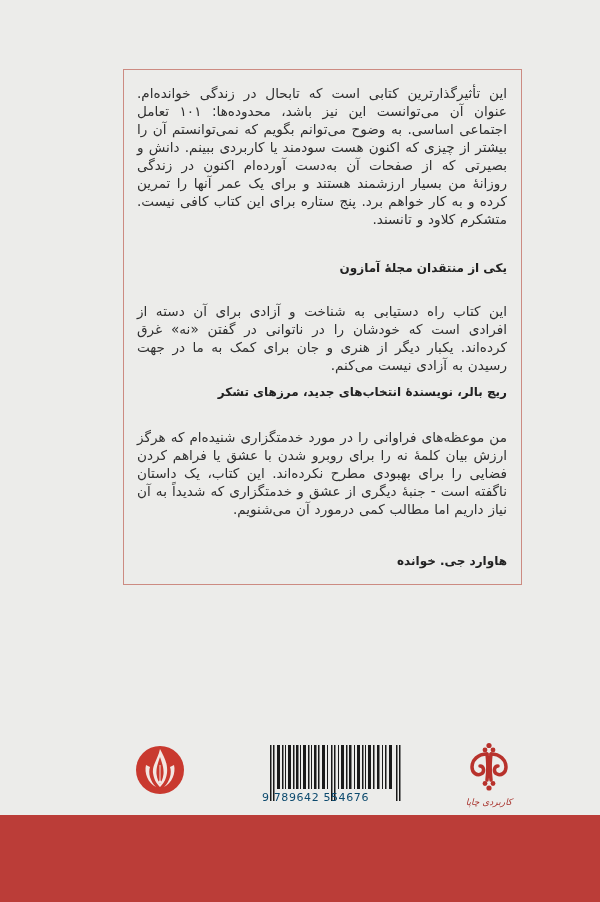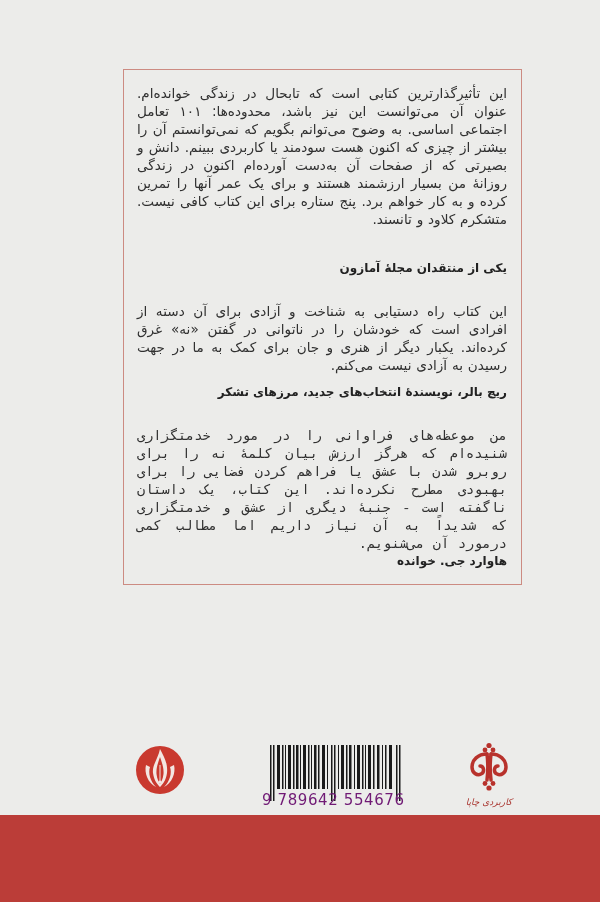--- a/index.html
+++ b/index.html
@@ -21,30 +21,30 @@
   }
   .attr {
     position:absolute; left:137px; width:370px;
     direction:rtl; text-align:right;
     font-size:12px; font-weight:bold; color:#222;
   }
   #q1 { top:84px; }
   #a1 { top:261px; }
   #q2 { top:302px; }
   #a2 { top:385px; }
-  #q3 { top:428px;font-family:Liberation Mono, monospace; }
+  #q3 { top:428px; }
   #a3 { top:554px; }
 
   .barcode {
     position:absolute; left:270px; top:745px; width:132px; height:62px;
   }
   .barcode svg { display:block; }
   .barcode-num {
     position:absolute; left:262px; top:791px; width:150px;
-    font-family:"DejaVu Sans", sans-serif; font-size:15px; color:#701a75;
+    font-family:"DejaVu Sans", sans-serif; font-size:11px; color:#0c4a6e;
     letter-spacing:0.6px; background:transparent;
   }
   .logo-left { position:absolute; left:134px; top:743px; width:54px; height:72px; }
   .logo-left-text {
     position:absolute; left:130px; top:824px; width:62px; text-align:center;
     direction:rtl; font-size:11px; font-weight:bold; color:#C1362E;
   }
   .logo-right { position:absolute; left:468px; top:742px; width:42px; height:50px; }
   .logo-right-text {
     position:absolute; left:462px; top:797px; width:54px; text-align:center;

